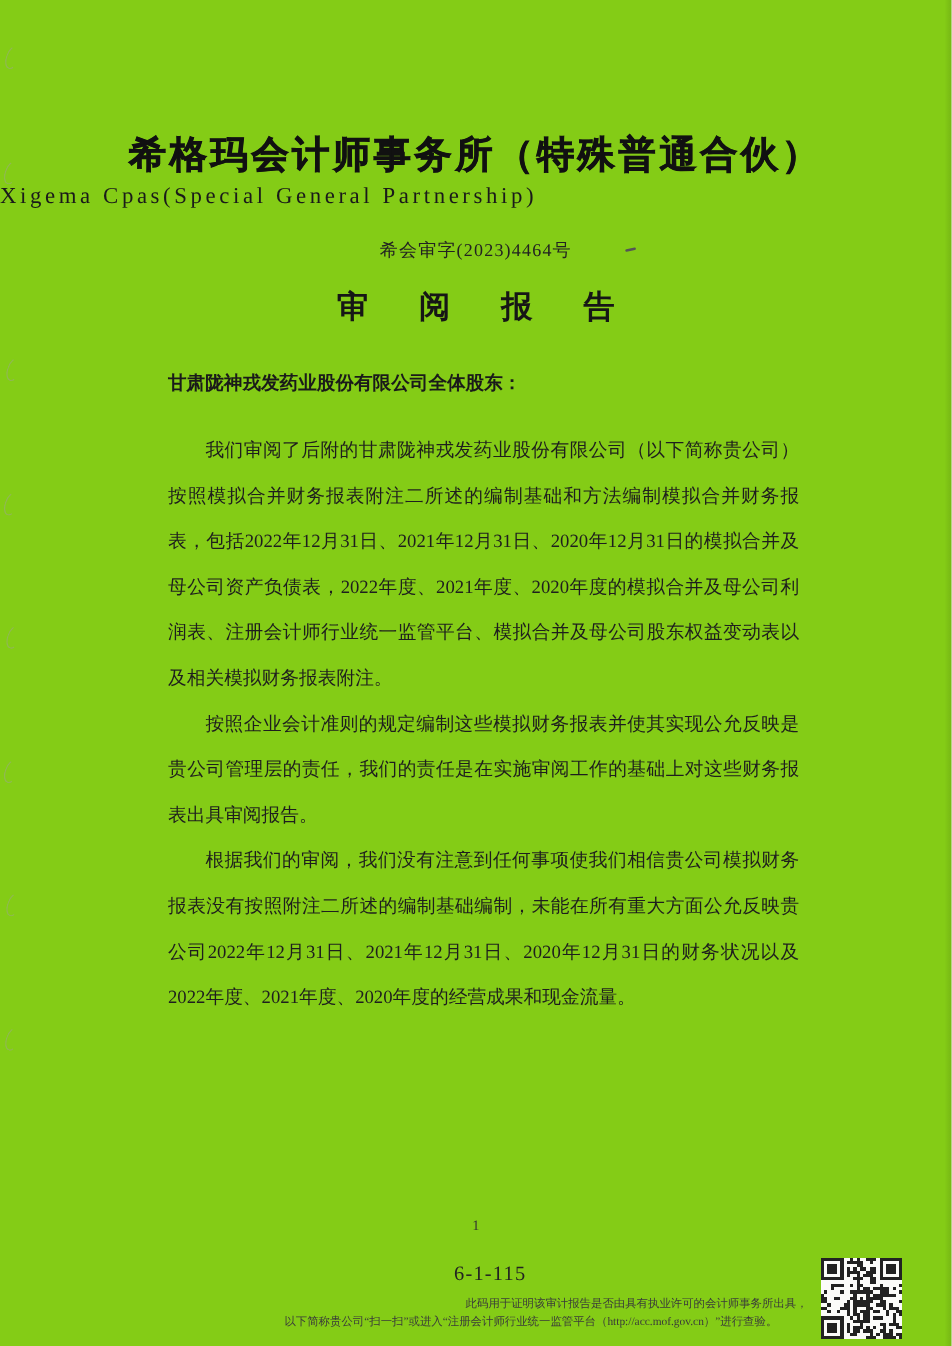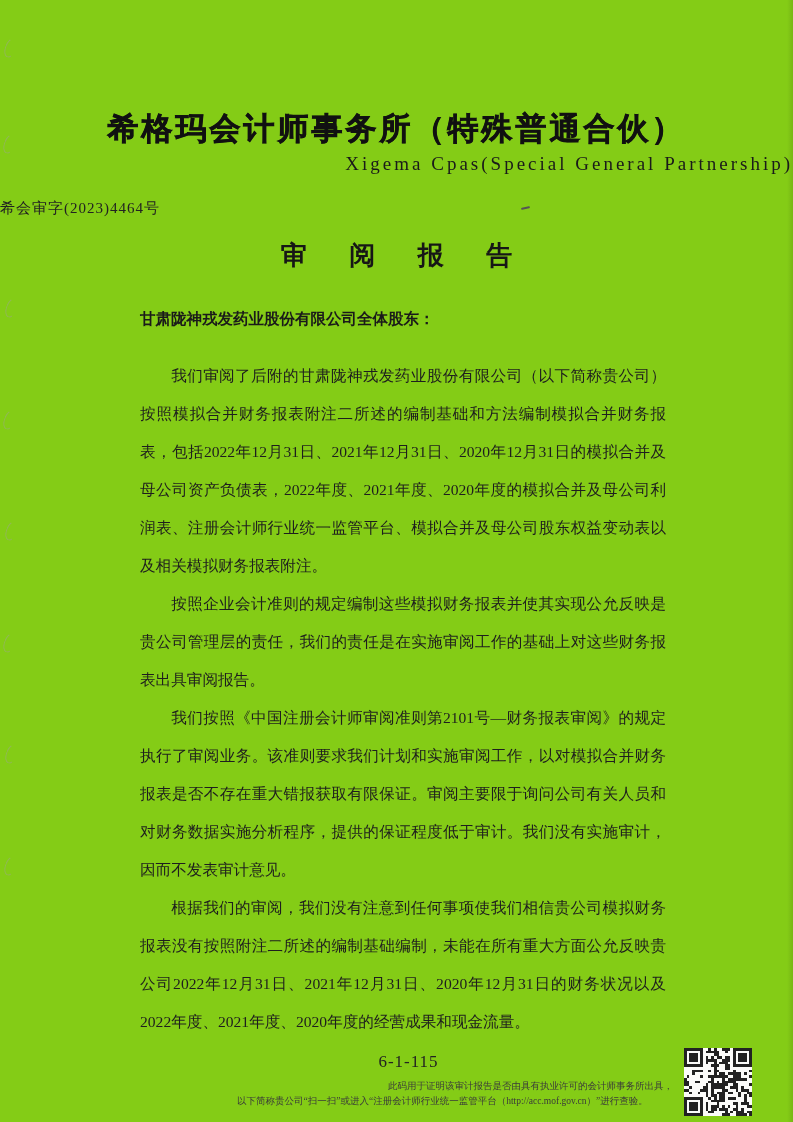--- a/index.html
+++ b/index.html
@@ -18,25 +18,25 @@
   }
   .firm-cn{
     position:absolute;left:0;top:108px;width:100%;
     text-align:center;font-size:31px;font-weight:900;
     letter-spacing:3px;color:#111;
     font-family:"Liberation Serif","DejaVu Serif",serif;
     -webkit-text-stroke:0.6px #111;
   }
   .firm-en{
     position:absolute;left:0;top:153px;width:100%;
-    text-align:right;font-size:19px;letter-spacing:3px;color:#1a1a1a;
+    text-align:left;font-size:19px;letter-spacing:3px;color:#1a1a1a;
   }
   .ref-no{
     position:absolute;left:0;top:199px;width:100%;
-    font-size:15px;letter-spacing:1px;color:#222;
+    text-align:center;font-size:15px;letter-spacing:1px;color:#222;
   }
   .report-title{
     position:absolute;left:0;top:238px;width:100%;
     text-align:center;font-size:26px;font-weight:bold;
     letter-spacing:18px;text-indent:18px;color:#161616;
   }
   .addressee{
     position:absolute;left:140px;top:309px;width:540px;
     font-size:15.5px;font-weight:bold;color:#1a1a1a;
   }
@@ -99,21 +99,20 @@
   <div class="firm-en">Xigema Cpas(Special General Partnership)</div>
   <div class="ref-no">希会审字(2023)4464号</div>
 
   <div class="report-title">审 阅 报 告</div>
 
   <div class="addressee">甘肃陇神戎发药业股份有限公司全体股东：</div>
 
   <div class="body-text">
     <p>我们审阅了后附的甘肃陇神戎发药业股份有限公司（以下简称贵公司）按照模拟合并财务报表附注二所述的编制基础和方法编制模拟合并财务报表，包括2022年12月31日、2021年12月31日、2020年12月31日的模拟合并及母公司资产负债表，2022年度、2021年度、2020年度的模拟合并及母公司利润表、注册会计师行业统一监管平台、模拟合并及母公司股东权益变动表以及相关模拟财务报表附注。</p>
     <p>按照企业会计准则的规定编制这些模拟财务报表并使其实现公允反映是贵公司管理层的责任，我们的责任是在实施审阅工作的基础上对这些财务报表出具审阅报告。</p>
-    <p>我们按照《中国注册会计师审阅准则第2101号—财务报表审阅》的规定执行了审阅业务。该准则要求我们计划和实施审阅工作，以对模拟合并财务报表是否不存在重大错报获取有限保证。审阅主要限于询问公司有关人员和对财务数据实施分析程序，提供的保证程度低于审计。我们没有实施审计，因而不发表审计意见。</p>
     <p>根据我们的审阅，我们没有注意到任何事项使我们相信贵公司模拟财务报表没有按照附注二所述的编制基础编制，未能在所有重大方面公允反映贵公司2022年12月31日、2021年12月31日、2020年12月31日的财务状况以及2022年度、2021年度、2020年度的经营成果和现金流量。</p>
   </div>
 
   <div class="page-number">1</div>
   <div class="doc-code">6-1-115</div>
 
   <div class="verify-line1">此码用于证明该审计报告是否由具有执业许可的会计师事务所出具，</div>
   <div class="verify-line2">以下简称贵公司“扫一扫”或进入“注册会计师行业统一监管平台（http://acc.mof.gov.cn）”进行查验。</div>
 
   <div class="qr" id="qr"><svg viewBox="0 0 25 25" width="68" height="68" shape-rendering="crispEdges">

